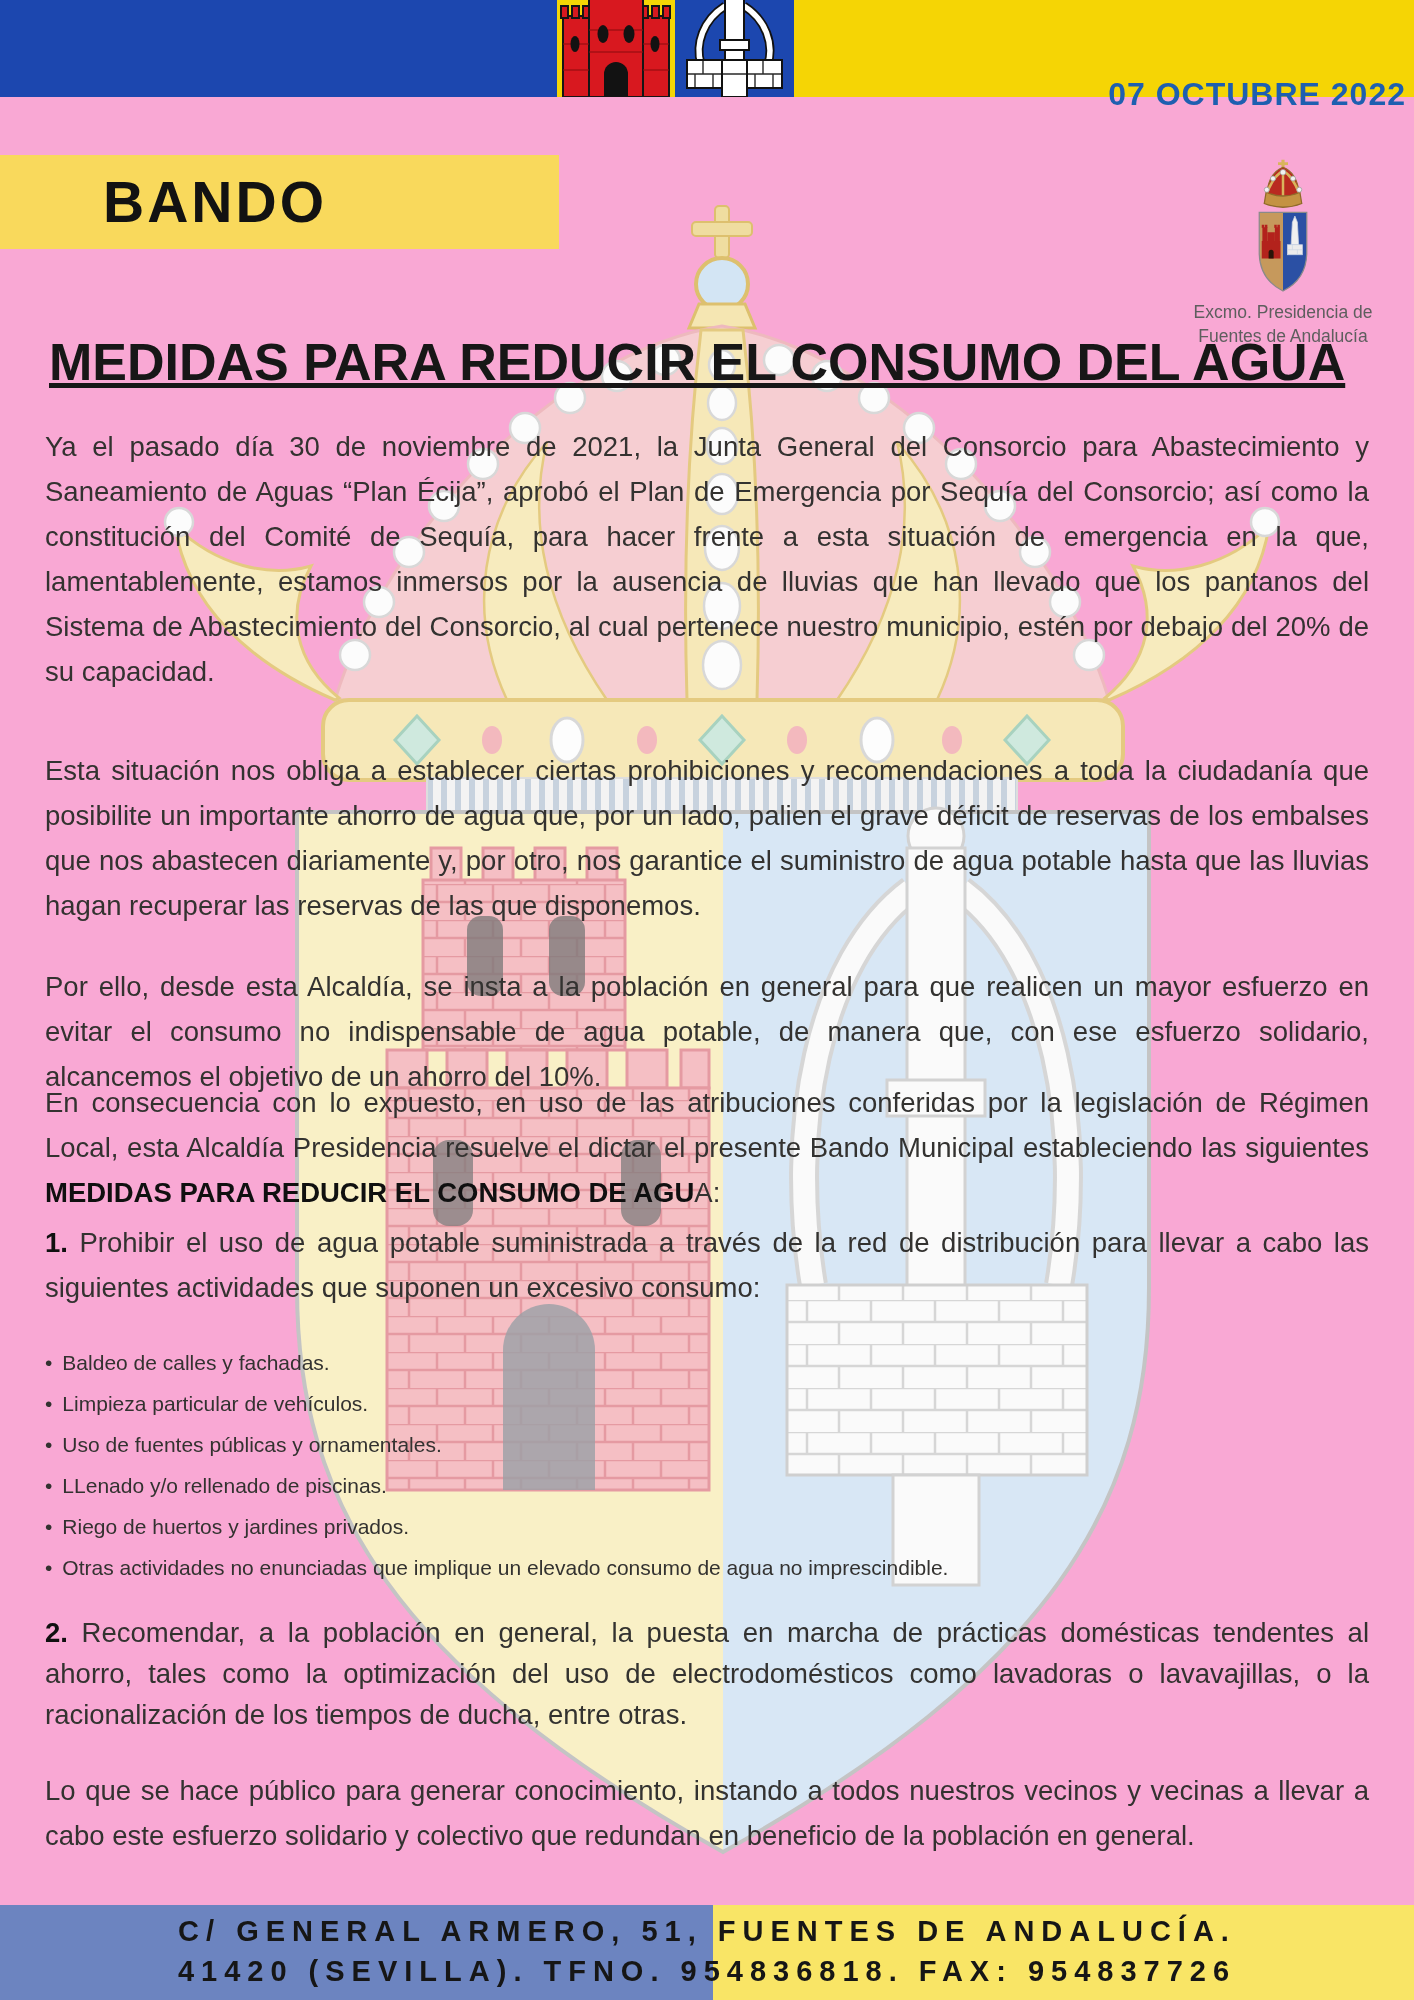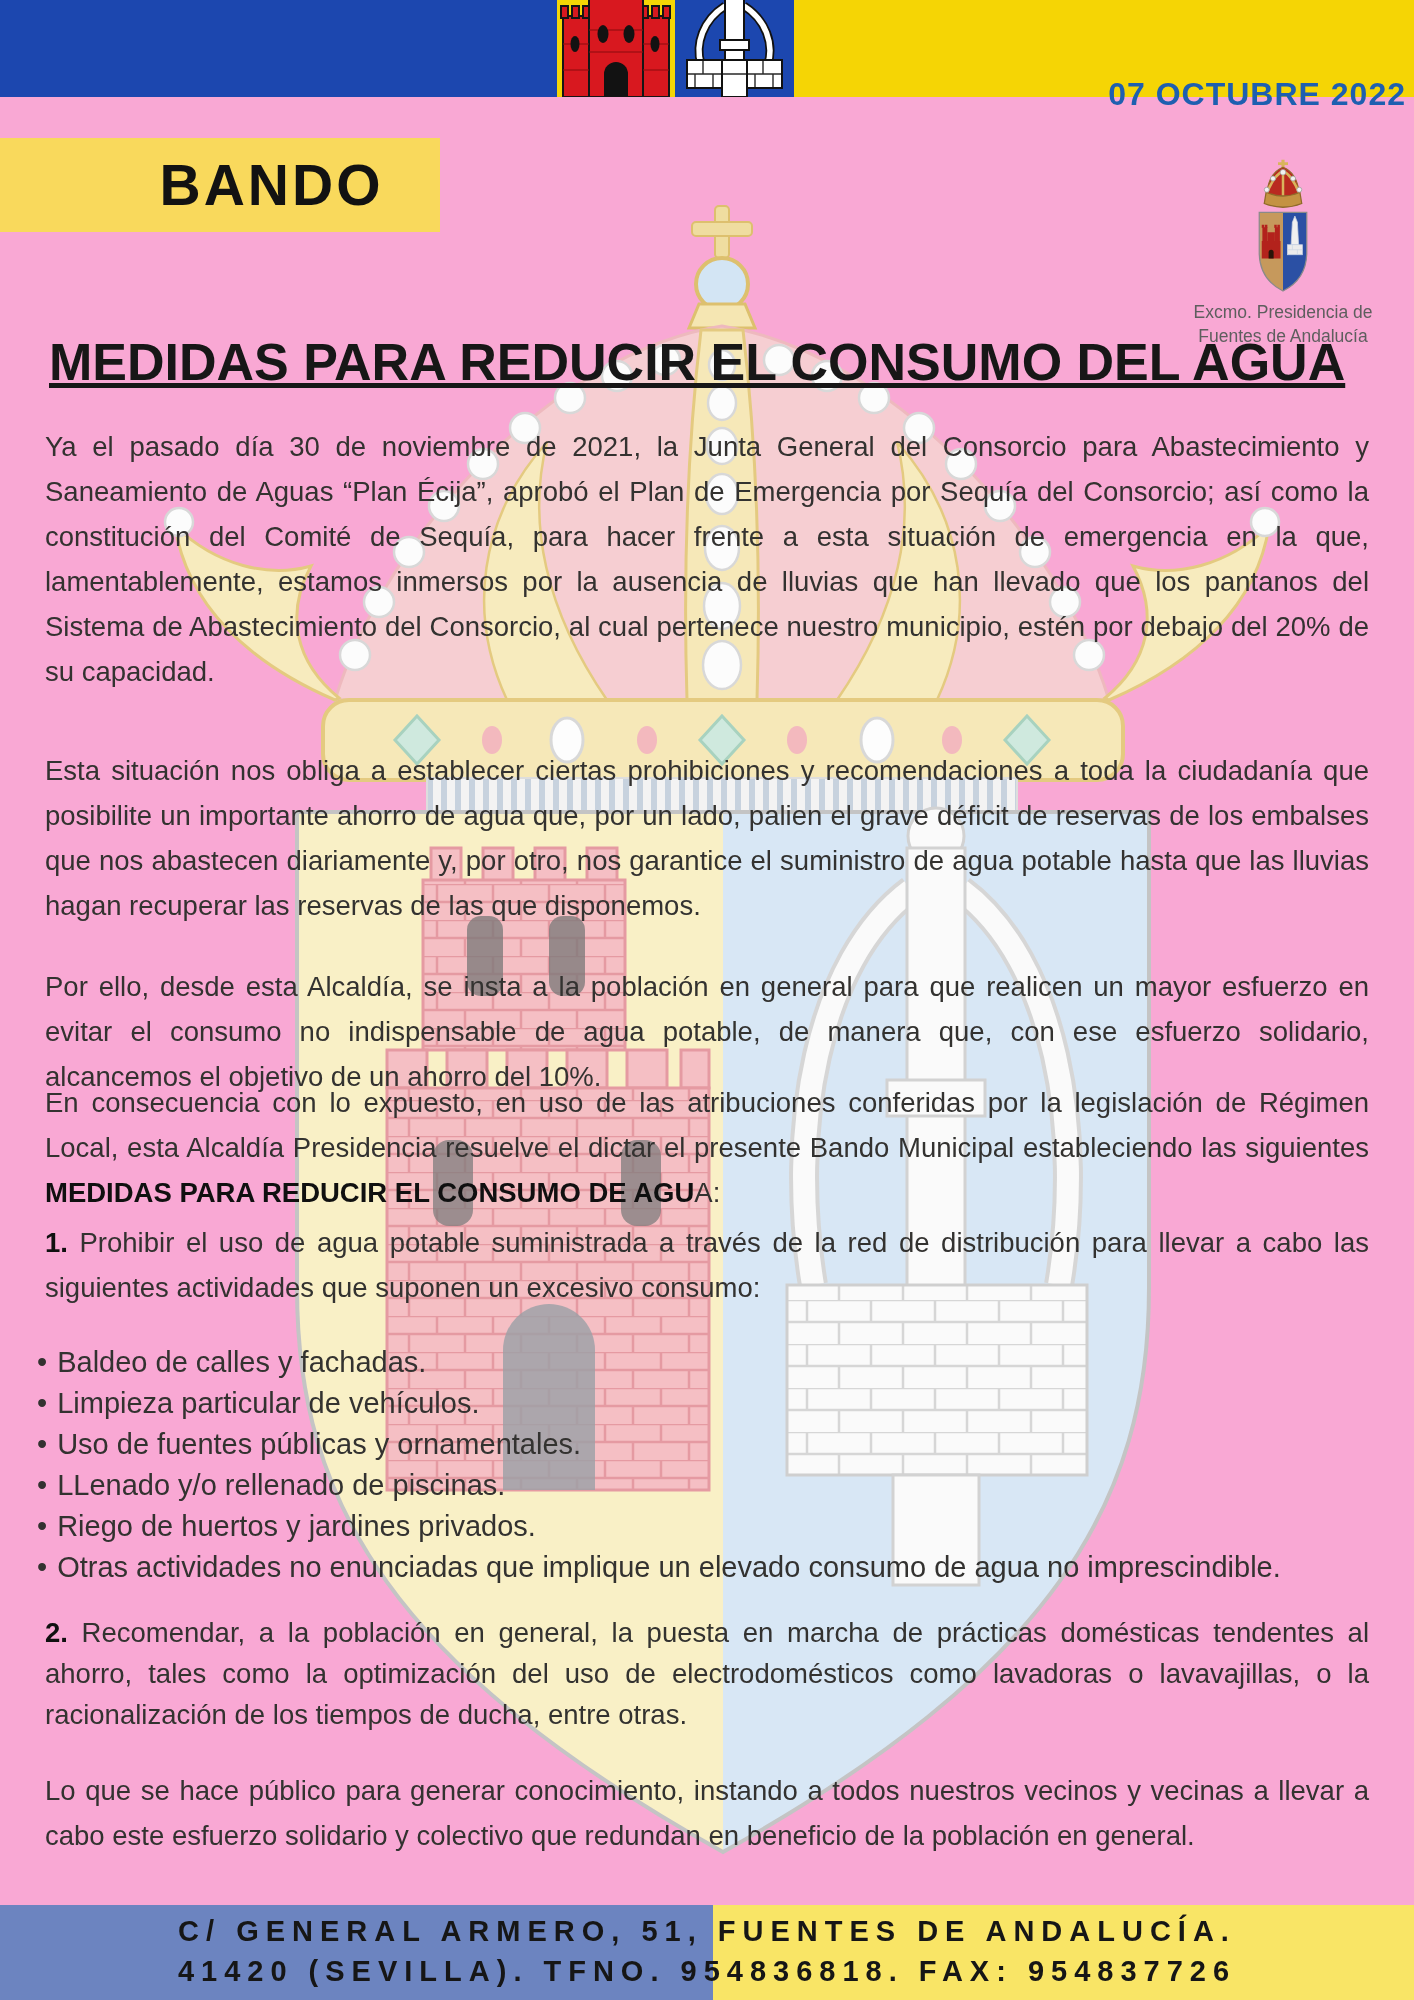--- a/index.html
+++ b/index.html
@@ -21,22 +21,22 @@
   .flag-blue{width:557px;background:var(--banner-blue);}
   .flag-emblem{height:100%;}
   .flag-emblem svg{display:block;width:100%;height:100%;}
   .flag-castle{width:118px;}
   .flag-fountain{width:119px;}
   .flag-yellow{flex:1;background:var(--banner-yellow);}
 
   .date{position:absolute;top:76px;right:8px;font-size:32px;font-weight:700;
         letter-spacing:1px;color:var(--date-blue);z-index:2;}
 
-  .bando-box{position:absolute;top:138px;left:0;width:440px;height:94px;
-             background:var(--bando-yellow);display:flex;align-items:center;z-index:2;justify-content:center;}
+  .bando-box{position:absolute;top:155px;left:0;width:559px;height:94px;
+             background:var(--bando-yellow);display:flex;align-items:center;z-index:2;}
   .bando-box span{margin-left:103px;font-size:57px;font-weight:700;letter-spacing:3px;color:#121212;}
 
   .crest{position:absolute;top:146px;left:1168px;width:230px;text-align:center;z-index:2;}
   .crest svg{width:76px;height:150px;display:inline-block;}
   .crest-caption{margin-top:0;font-size:17.5px;line-height:24px;color:var(--caption-gray);}
 
   
   .watermark{position:absolute;left:87px;top:200px;width:1240px;height:1660px;z-index:0;}
   .watermark svg{width:100%;height:100%;display:block;}
 
@@ -47,22 +47,22 @@
   .para{position:absolute;left:45px;width:1324px;margin:0;font-size:27.5px;line-height:45px;
         text-align:justify;color:var(--text-color);}
   .para b{color:#101010;}
   .p1{top:424px;}
   .p2{top:748px;}
   .p3{top:964px;}
   .p4{top:1080px;}
   .pt1{top:1220px;}
   .pt2{top:1612px;line-height:41px;}
   .closing{top:1768px;}
-  .bullets{position:absolute;left:37px;top:1342px;width:1324px;margin:0;padding:0;
-           list-style:none;font-size:29px;color:var(--text-color);}
+  .bullets{position:absolute;left:45px;top:1342px;width:1324px;margin:0;padding:0;
+           list-style:none;font-size:21px;color:var(--text-color);}
   .bullets li{height:41px;line-height:41px;}
   .b-dot{margin-right:10px;}
 
   
   .footer{position:absolute;left:0;bottom:0;width:100%;height:95px;z-index:2;}
   .footer-bg{position:absolute;inset:0;display:flex;}
   .footer-blue{width:713px;background:var(--footer-blue);}
   .footer-yellow{flex:1;background:var(--footer-yellow);}
   .footer-text{position:absolute;inset:0;text-align:center;font-weight:700;font-size:29px;
                letter-spacing:7px;color:#161616;padding-top:6px;}

